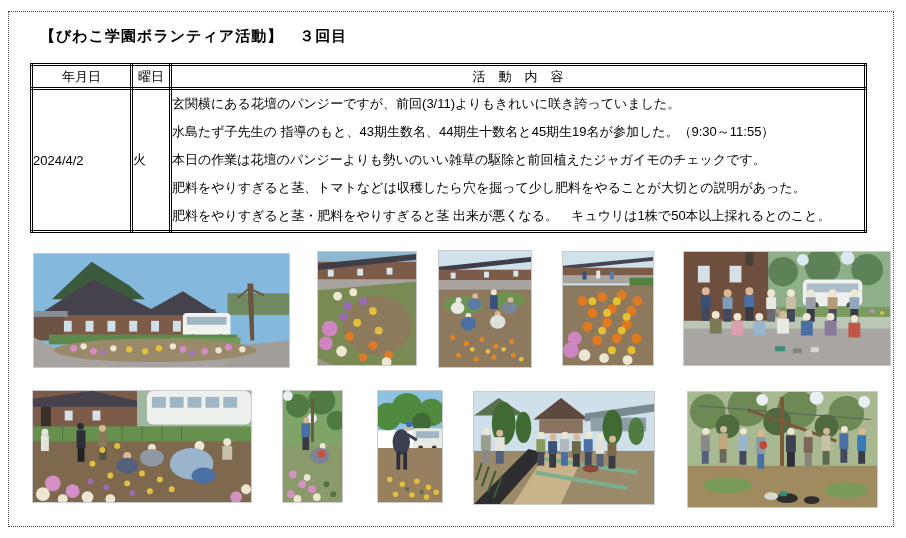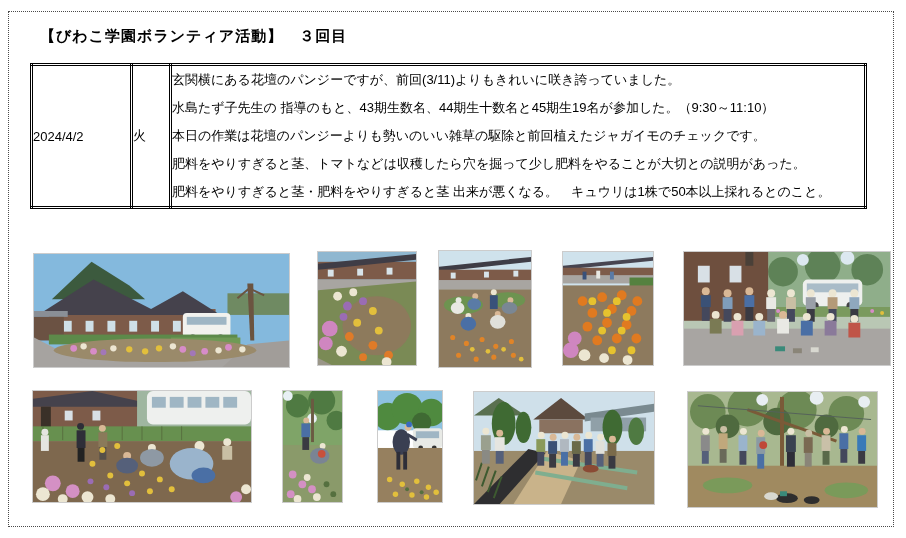--- a/index.html
+++ b/index.html
@@ -41,26 +41,31 @@
 
 <h1 class="title">【びわこ学園ボランティア活動】　３回目</h1>
 
 <table class="activity">
   <colgroup>
       <col style="width:100px">
       <col style="width:39px">
       <col>
     </colgroup>
   <tbody>
+      <tr>
+    <th class="hdr">年月日</th>
+    <th class="hdr">曜日</th>
+    <th class="hdr">活　動　内　容</th>
+  </tr>
   <tr>
     <td class="c-date">2024/4/2</td>
     <td class="c-day">火</td>
     <td class="c-content">
       <div class="act-line">玄関横にある花壇のパンジーですが、前回(3/11)よりもきれいに咲き誇っていました。</div>
-      <div class="act-line">水島たず子先生の 指導のもと、43期生数名、44期生十数名と45期生19名が参加した。（9:30～11:10）</div>
+      <div class="act-line">水島たず子先生の 指導のもと、43期生数名、44期生十数名と45期生19名が参加した。（9:30～11:55）</div>
       <div class="act-line">本日の作業は花壇のパンジーよりも勢いのいい雑草の駆除と前回植えたジャガイモのチェックです。</div>
       <div class="act-line">肥料をやりすぎると茎、トマトなどは収穫したら穴を掘って少し肥料をやることが大切との説明があった。</div>
       <div class="act-line">肥料をやりすぎると茎・肥料をやりすぎると茎 出来が悪くなる。　キュウリは1株で50本以上採れるとのこと。</div>
     </td>
   </tr>
 </tbody>
   </table>
 
 <div class="photo" style="left:33px;top:253px;width:257px;height:115px;">
 <svg viewBox="0 0 257 115" preserveAspectRatio="none">

